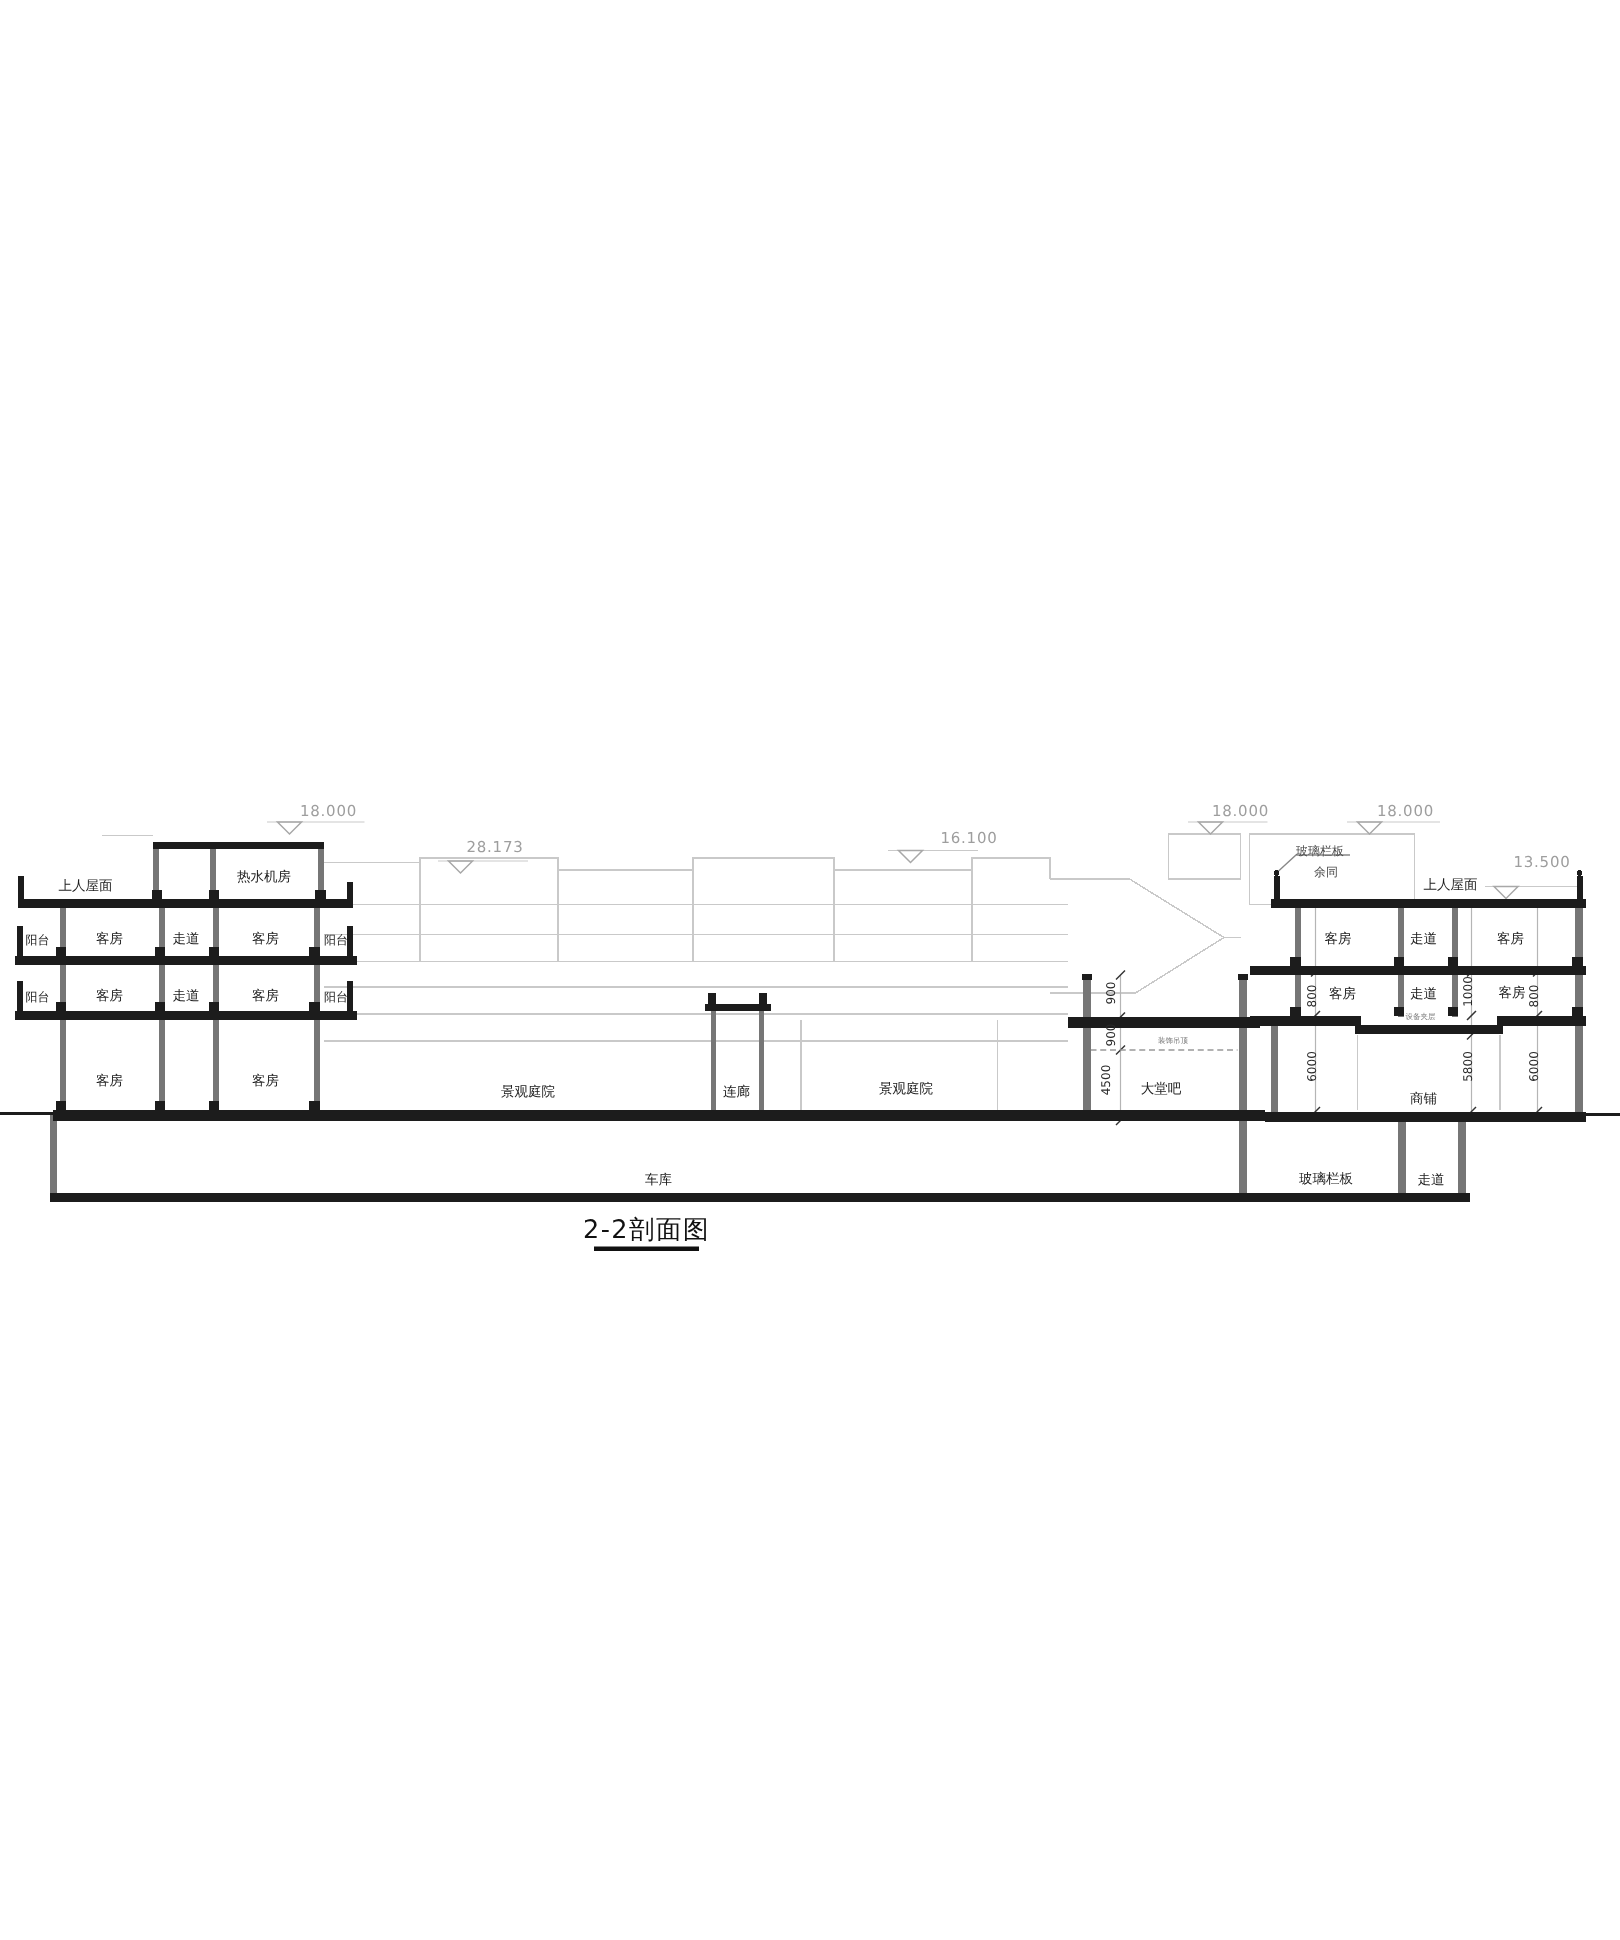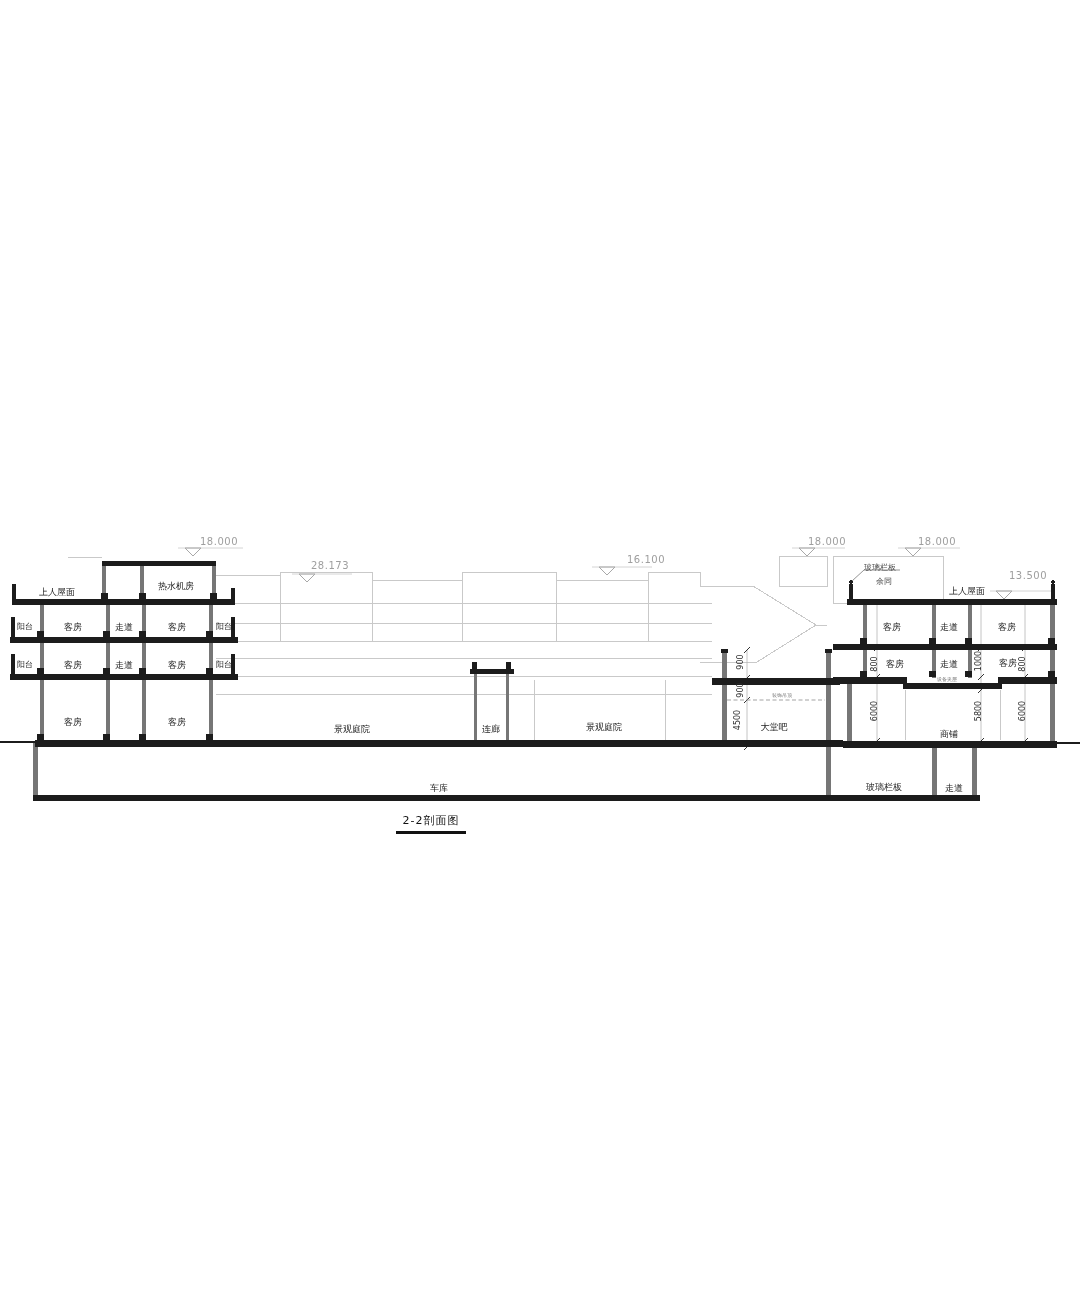--- a/index.html
+++ b/index.html
@@ -10,21 +10,21 @@
        white-space:nowrap;line-height:1;}
   .sm{font-size:8px;}
   .dim{position:absolute;transform:translate(-50%,-50%) rotate(-90deg);font-size:8px;
        color:#2a2a2a;white-space:nowrap;line-height:1;}
   .elev{position:absolute;transform:translate(-50%,-50%);font-size:10px;color:#9e9e9e;
         white-space:nowrap;line-height:1;letter-spacing:.5px;}
   .note{position:absolute;transform:translate(-50%,-50%);font-size:8px;color:#4a4a4a;
         white-space:nowrap;line-height:1;}
   .tiny{position:absolute;transform:translate(-50%,-50%);font-size:5px;color:#777;
         white-space:nowrap;line-height:1;}
-  .title{position:absolute;transform:translate(-50%,-50%);font-size:11px;color:#111;
+  .title{position:absolute;transform:translate(-50%,-50%);font-size:17px;color:#111;
          white-space:nowrap;letter-spacing:1px;}
 </style>
 </head>
 <body>
 
 <div id="stage">
 
   <svg width="1080" height="1293" viewBox="0 0 1080 1293">
 
     <g stroke="#c9c9c9" stroke-width="1" fill="none" shape-rendering="crispEdges">

